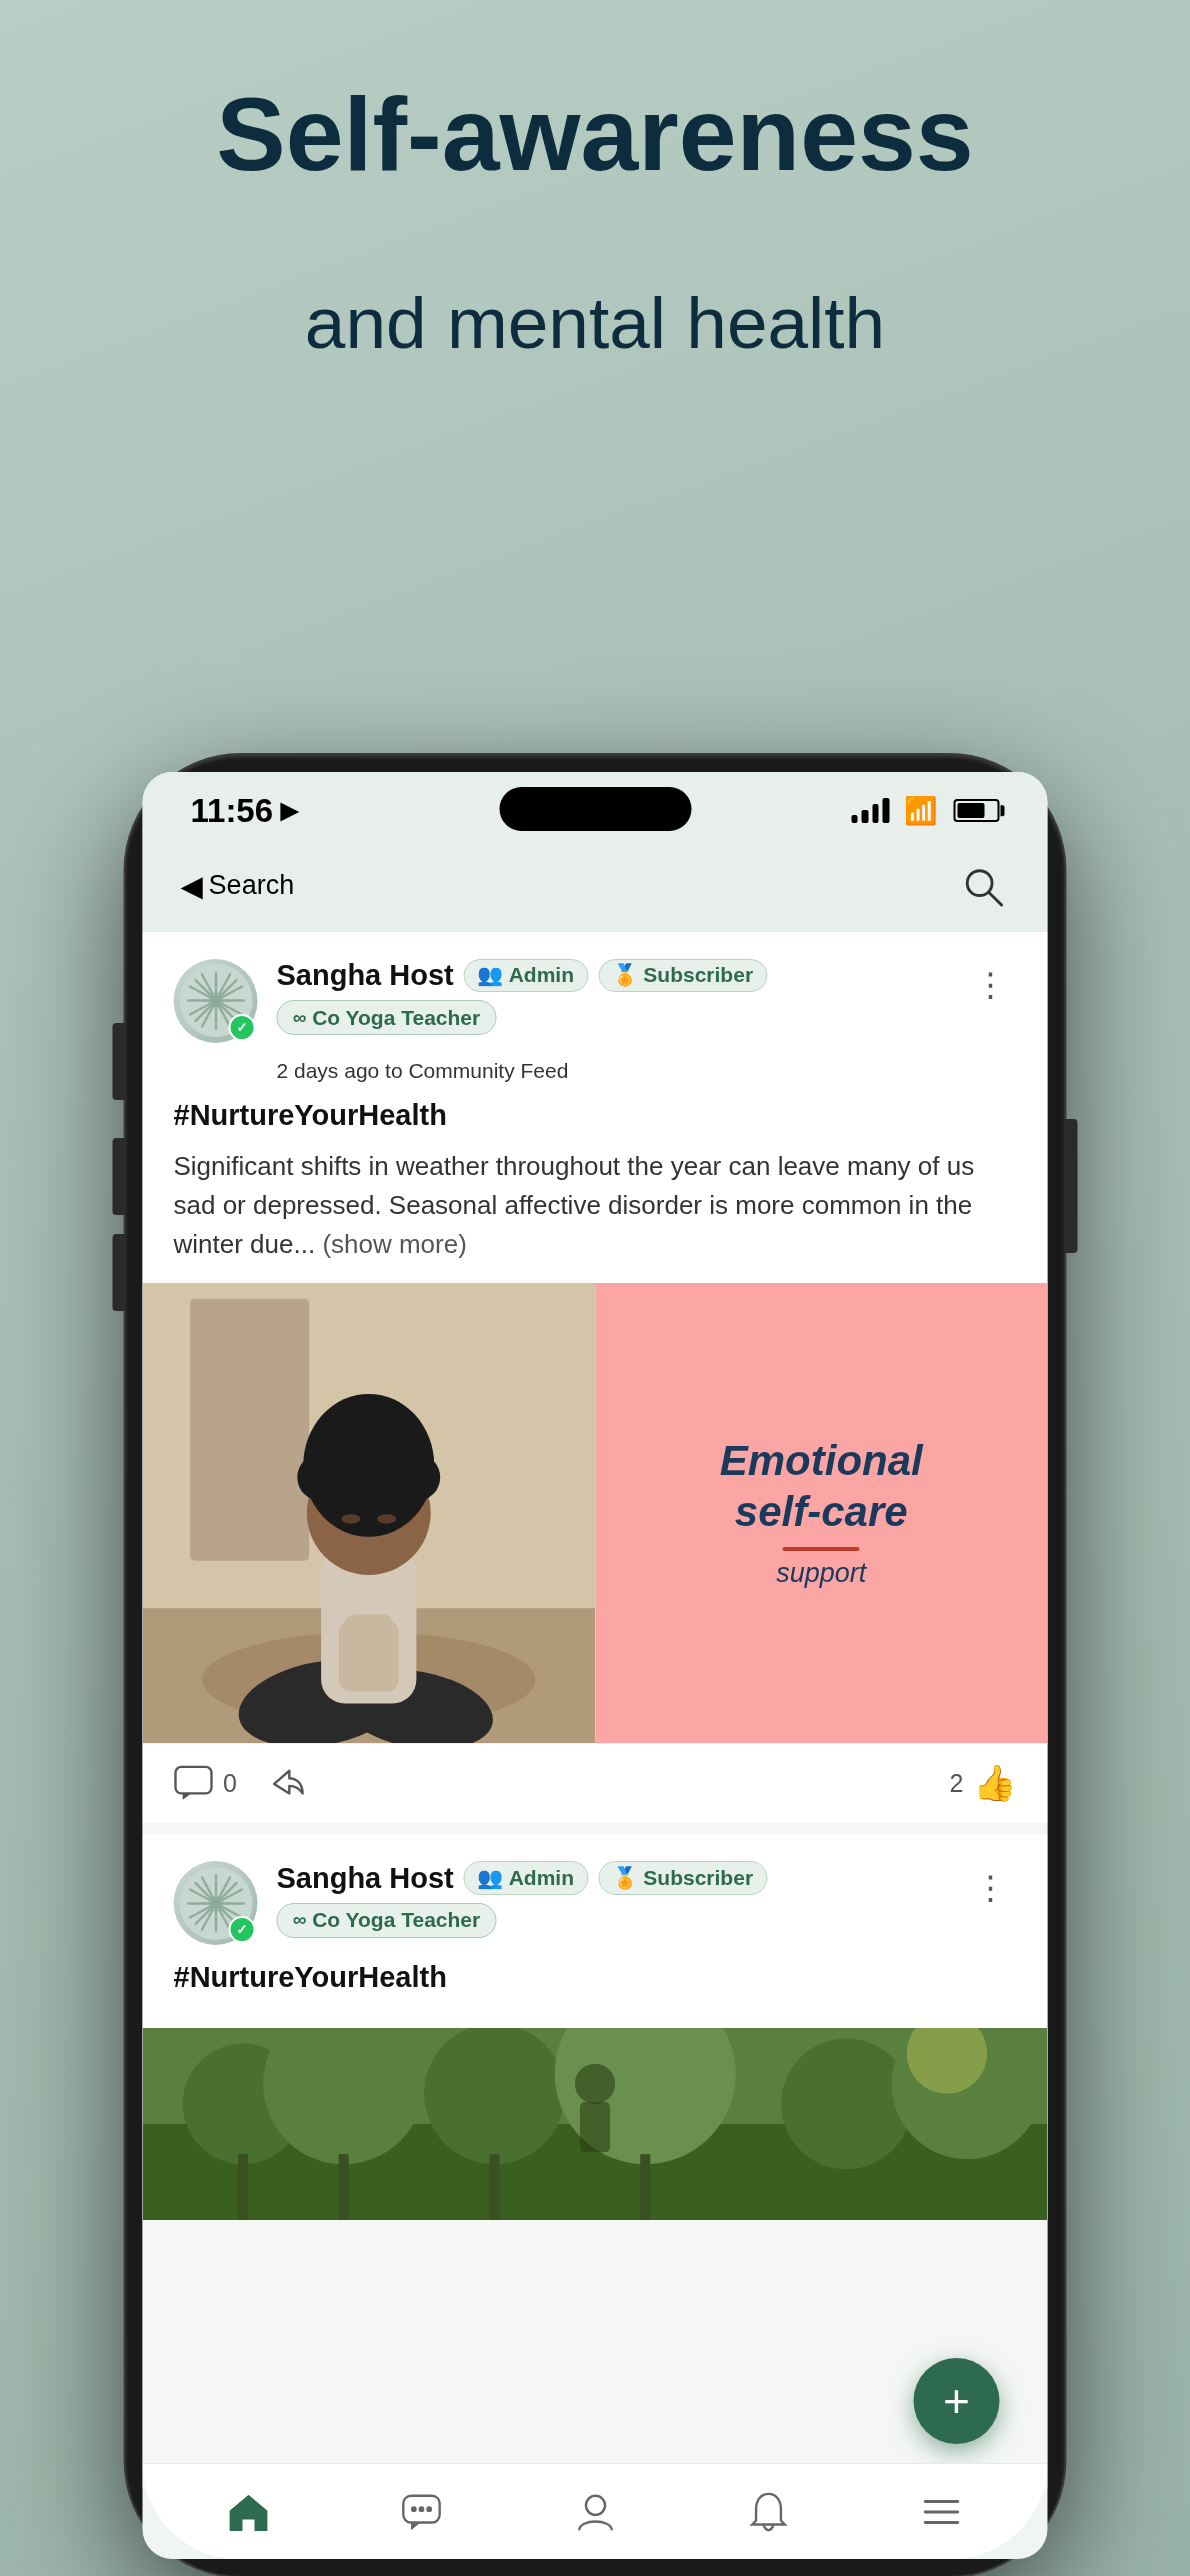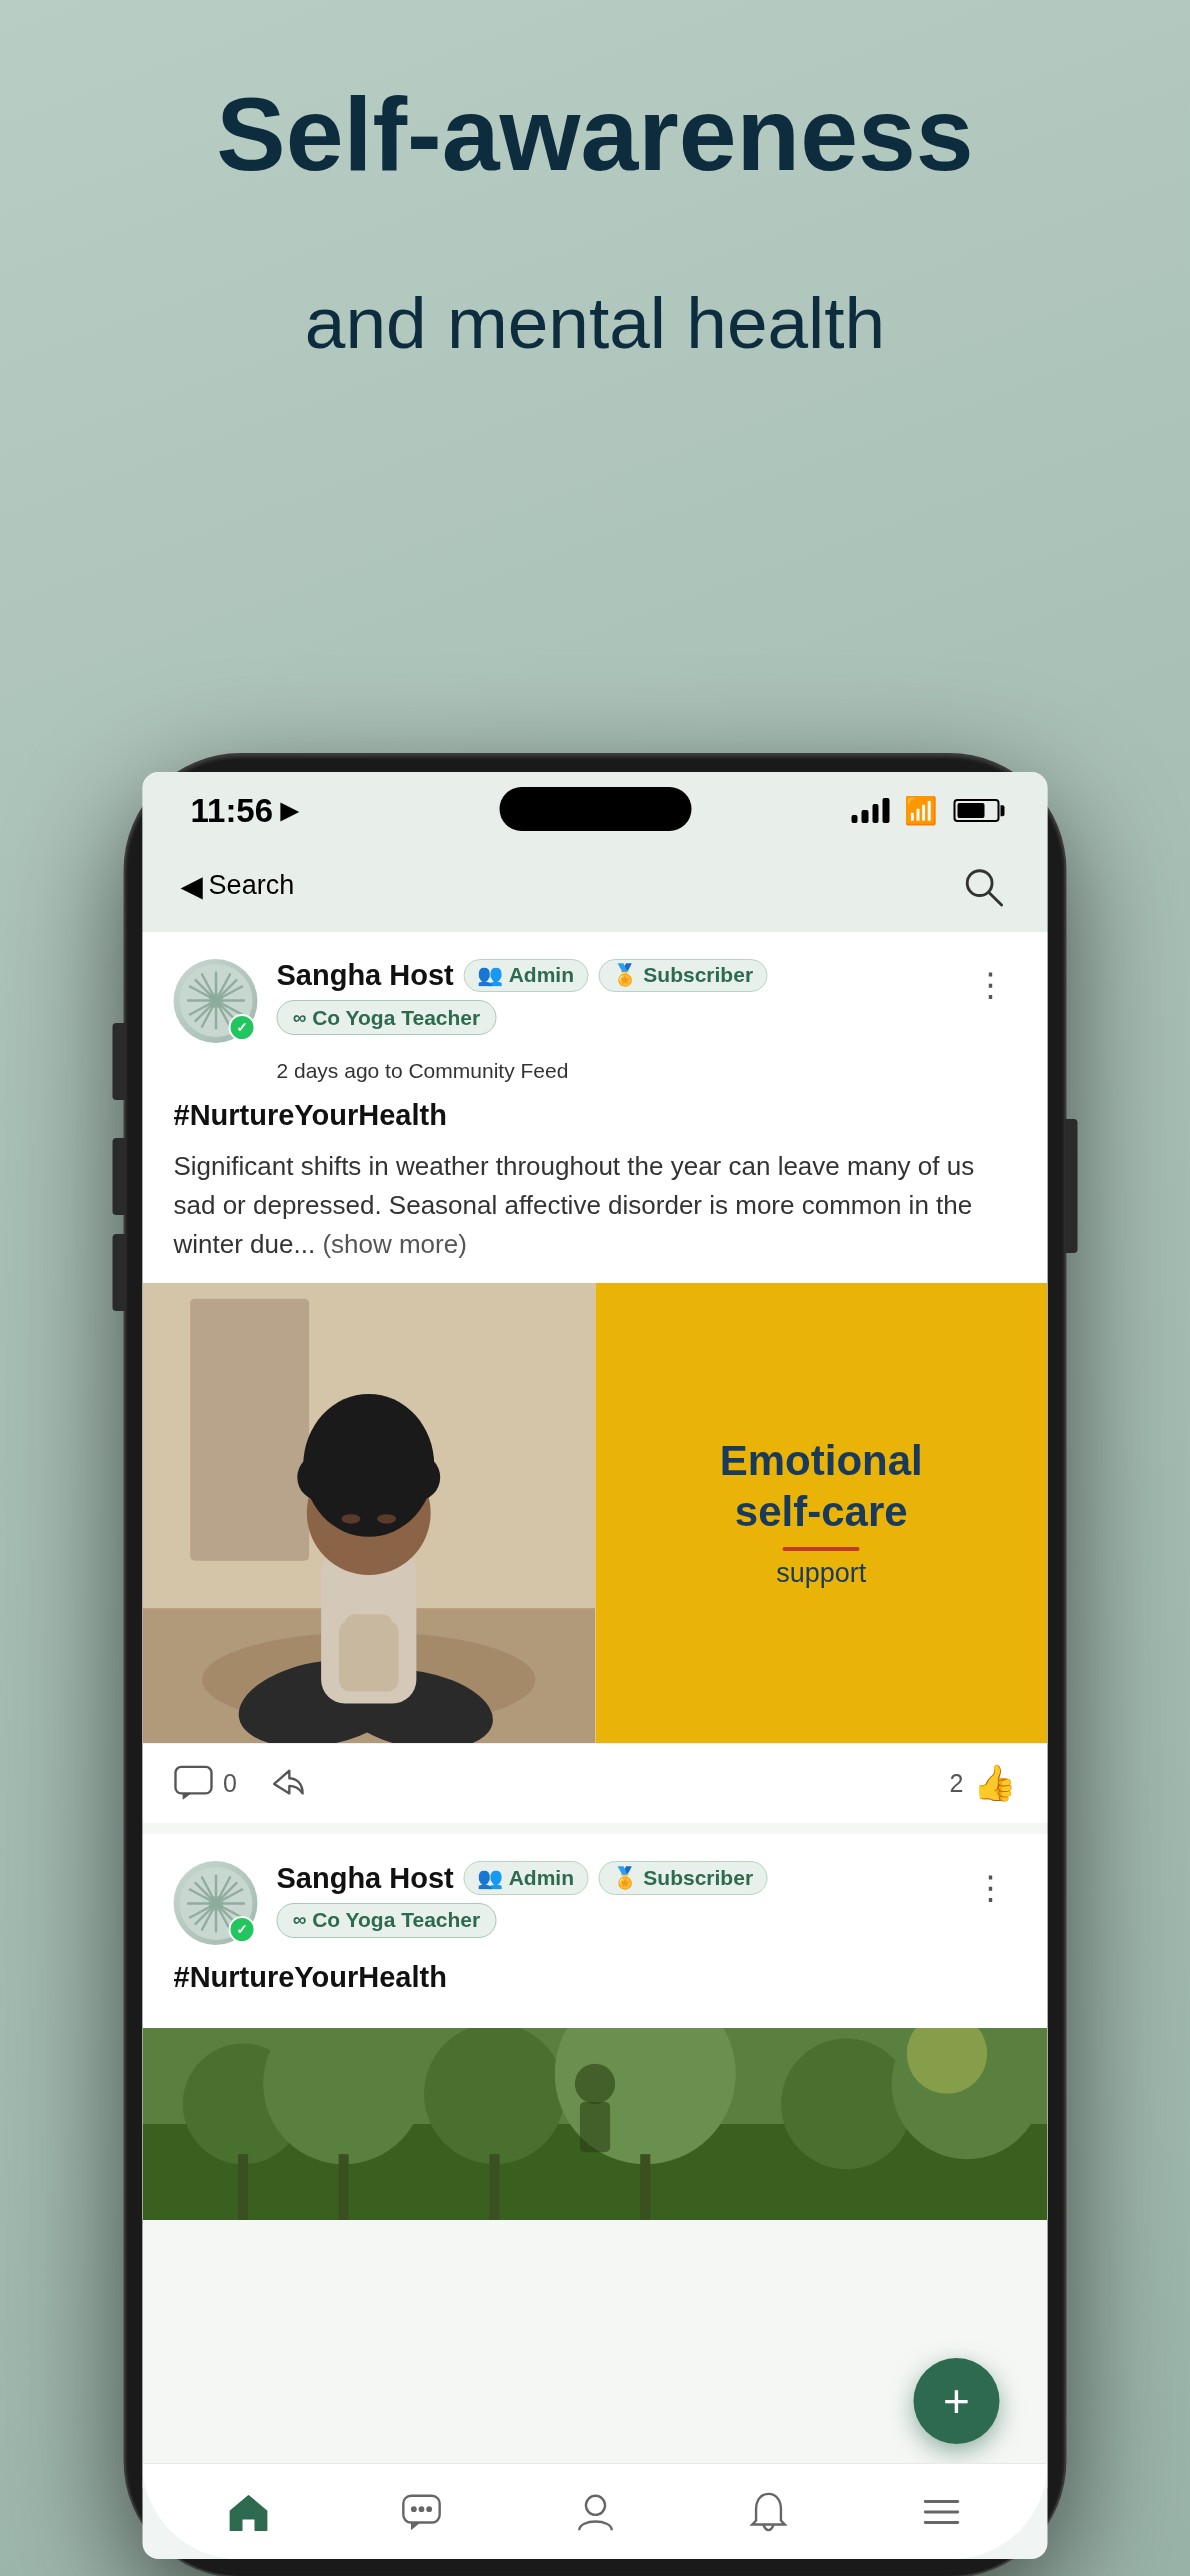--- a/index.html
+++ b/index.html
@@ -78,21 +78,21 @@
       width: 13.4px;
       height: 134px;
       background: #2a2a2a;
       border-radius: 0 3.8px 3.8px 0;
     }
 
     .phone-inner {
       width: 100%;
       height: 100%;
       background: #f0f4f2;
-      border-radius: 16px;
+      border-radius: 30px;
       overflow: hidden;
       position: relative;
     }
 
     
     .status-bar {
       height: 77px;
       background: #e8eeea;
       display: flex;
       align-items: center;
@@ -363,26 +363,27 @@
 
     .post-image-left {
       width: 50%;
       background: #c8b89a;
       position: relative;
       overflow: hidden;
     }
 
     .post-image-right {
       width: 50%;
-      background: #eab308;
+      background: #fca5a5;
       display: flex;
       flex-direction: column;
       align-items: center;
       justify-content: center;
       padding: 29px;
+      font-style: italic;
     }
 
     .emotional-text {
       font-size: 42px;
       font-weight: 700;
       color: #1a3a5c;
       text-align: center;
       line-height: 1.2;
     }
 

